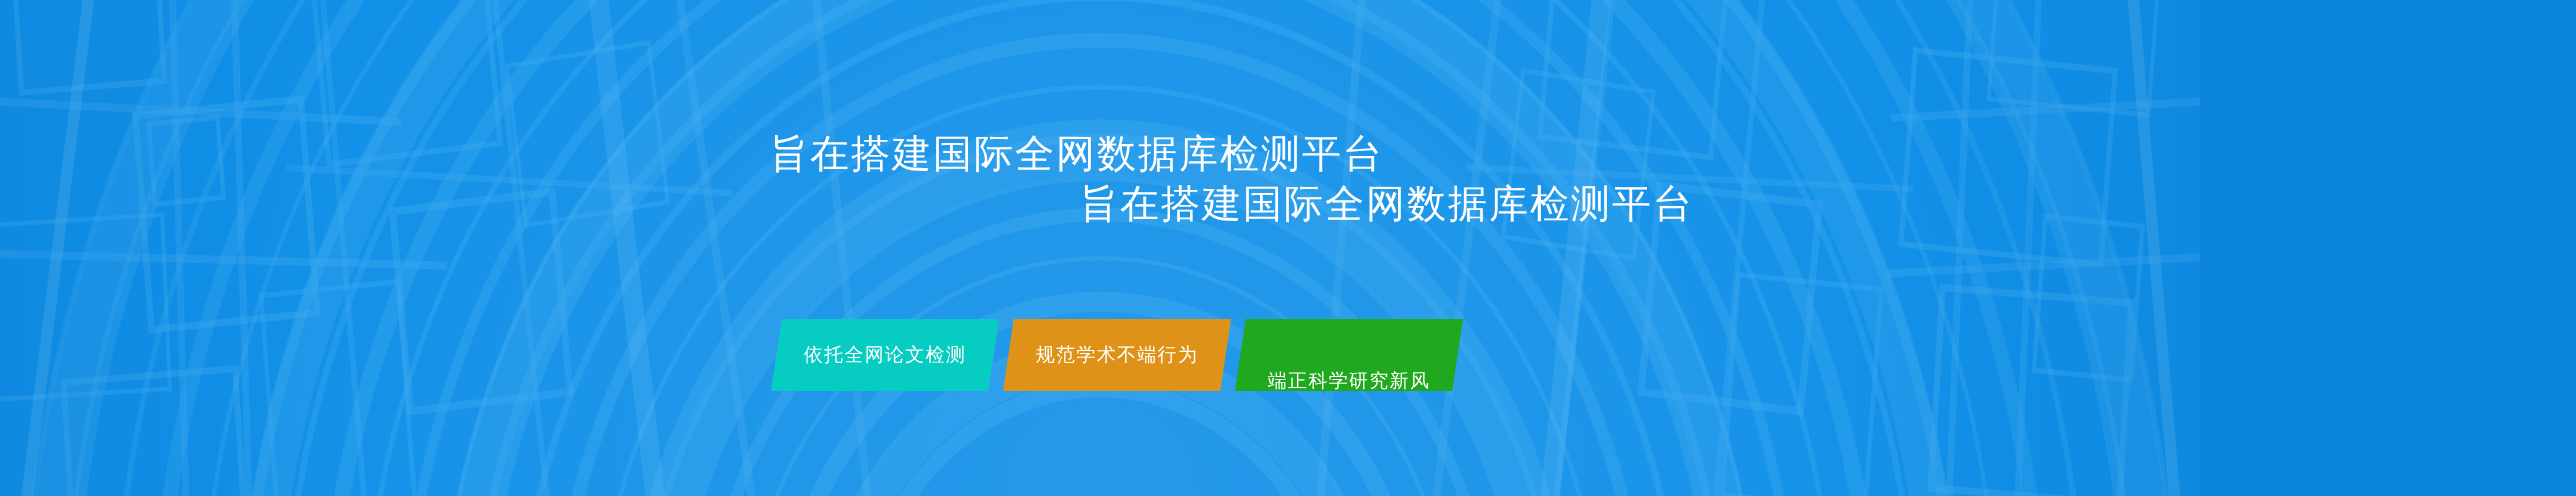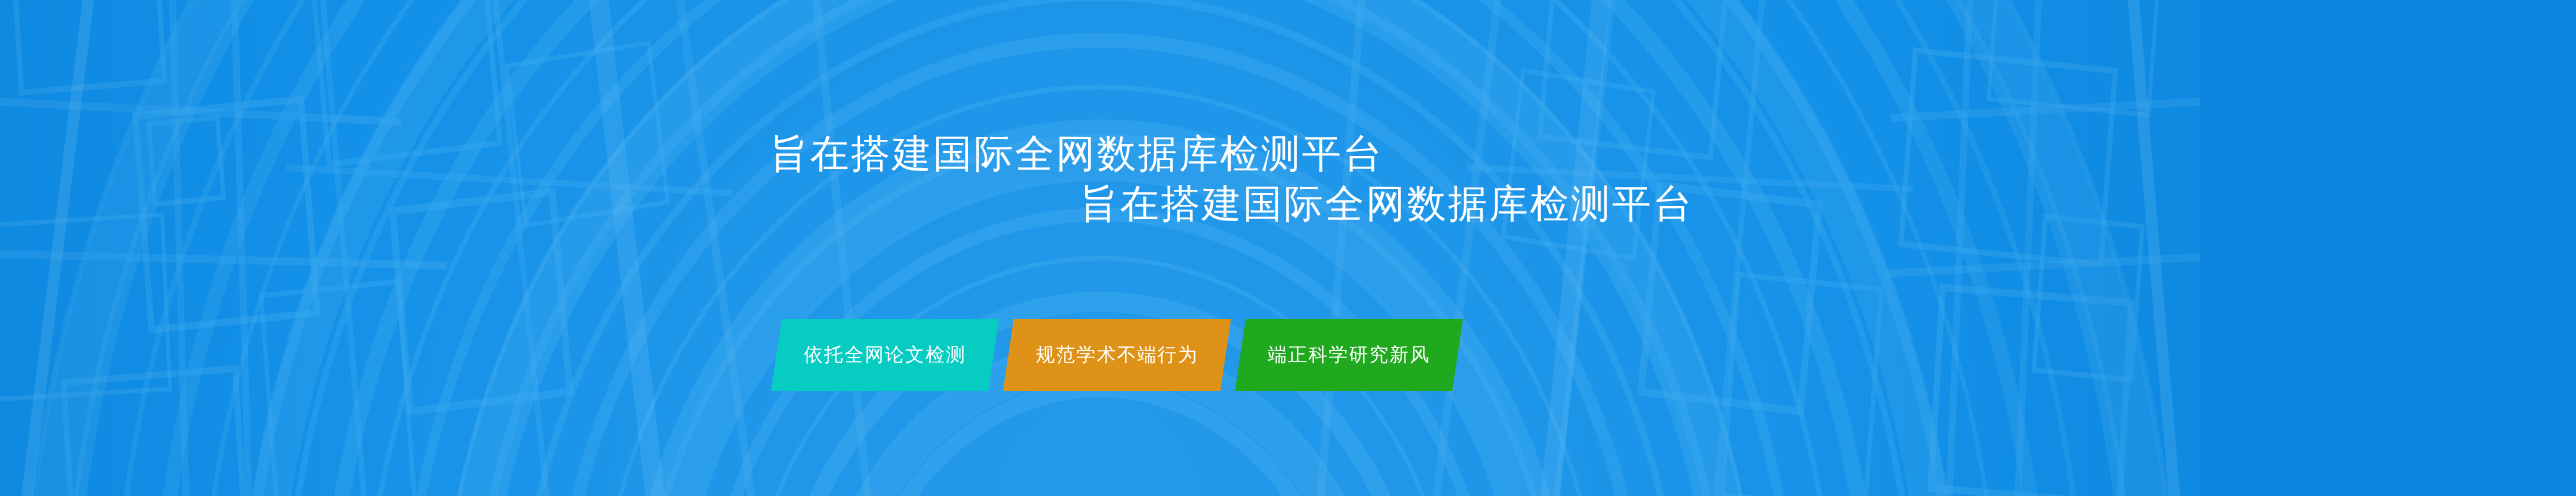--- a/index.html
+++ b/index.html
@@ -237,20 +237,20 @@
   <div class="tag-band">
 
     <div class="tag tag-1" style="background-color: rgb(6, 204, 194);">
       <span class="tag-label">依托全网论文检测</span>
     </div>
 
     <div class="tag tag-2" style="background-color: rgb(222, 146, 23);">
       <span class="tag-label">规范学术不端行为</span>
     </div>
 
-    <div class="tag tag-3" style="background-color: rgb(32, 168, 30);">
+    <div class="tag tag-3" style="background-color: rgb(32, 168, 30); align-items: flex-end;">
       <span class="tag-label">端正科学研究新风</span>
     </div>
 
   </div>
 
 </div>
 
 
 </body></html>

